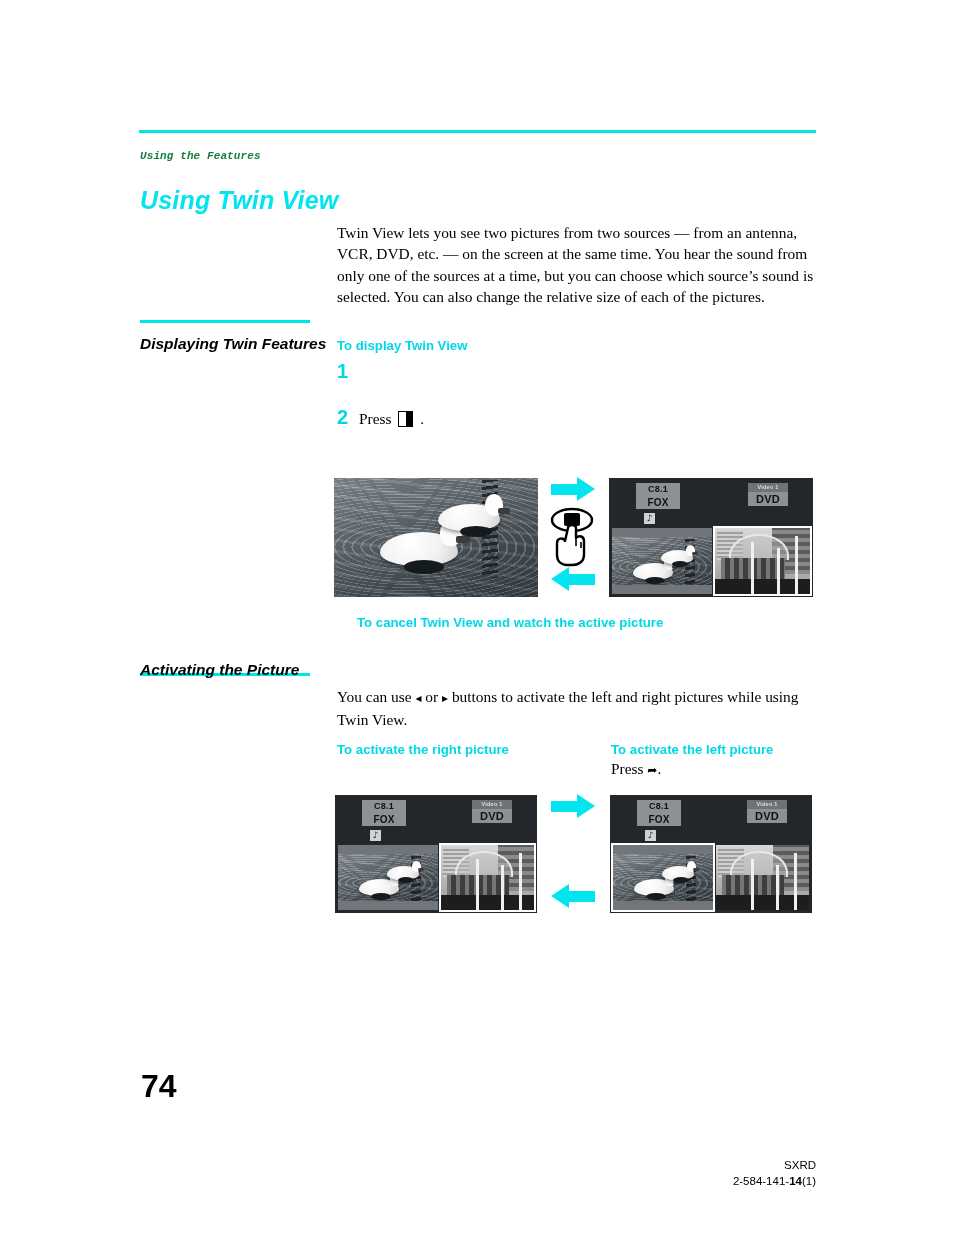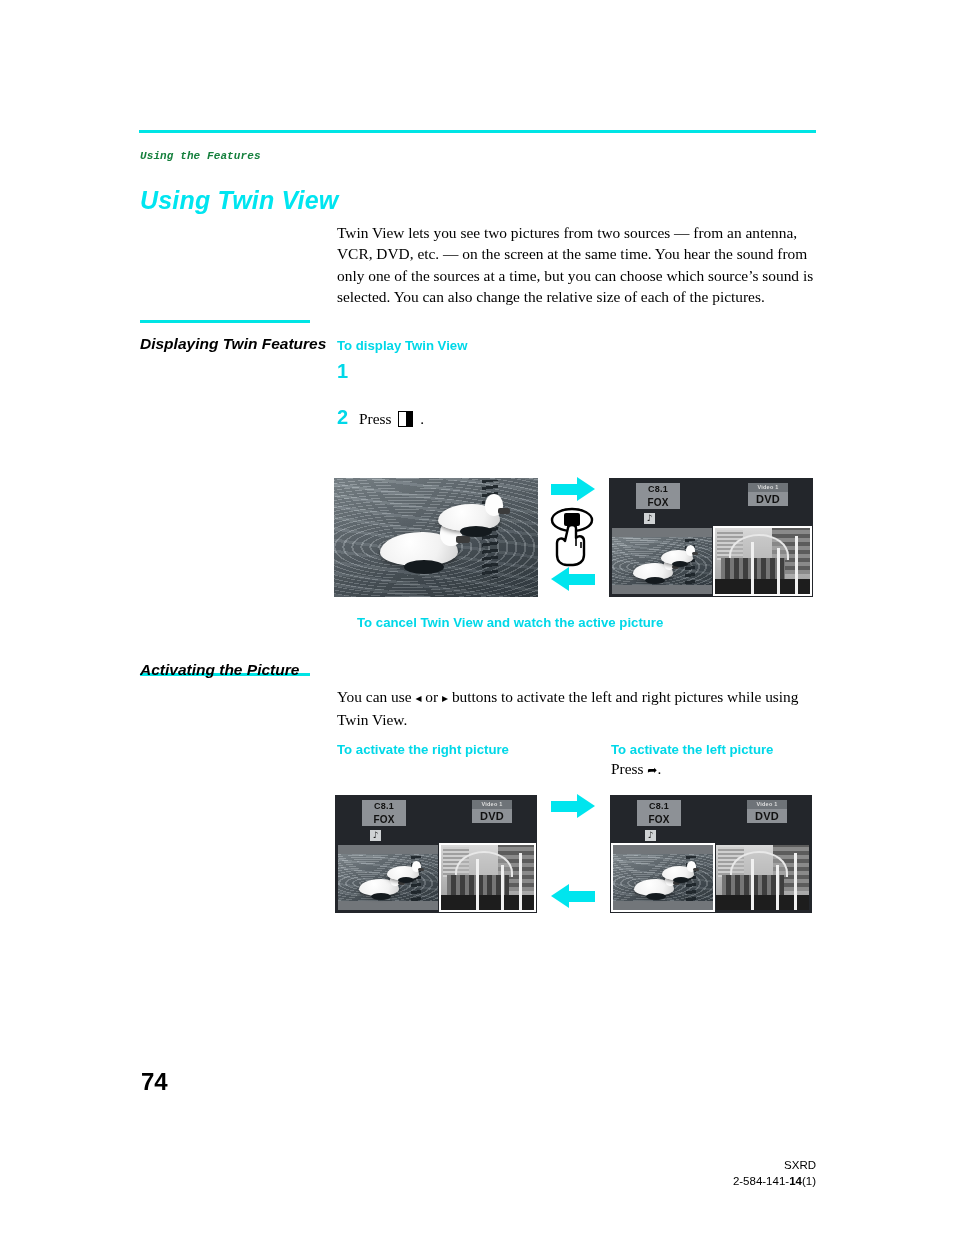--- a/index.html
+++ b/index.html
@@ -200,21 +200,21 @@
     border-bottom:12px solid transparent; border-right:18px solid #00e5ee;
   }
 
   
   .handbtn { position:absolute; width:52px; height:62px; }
 
   
   .page-num {
     position:absolute; left:141px; top:1068px;
     font-family:"Liberation Sans", sans-serif;
-    font-weight:bold; font-size:24px;
+    font-weight:bold; font-size:32px;
   }
   .footer {
     position:absolute; right:138px; top:1157px; text-align:right;
     font-family:"Liberation Sans", sans-serif; font-size:11.5px; line-height:16px;
   }
   .footer b { font-weight:bold; }
 </style>
 </head>
 <body>
 

